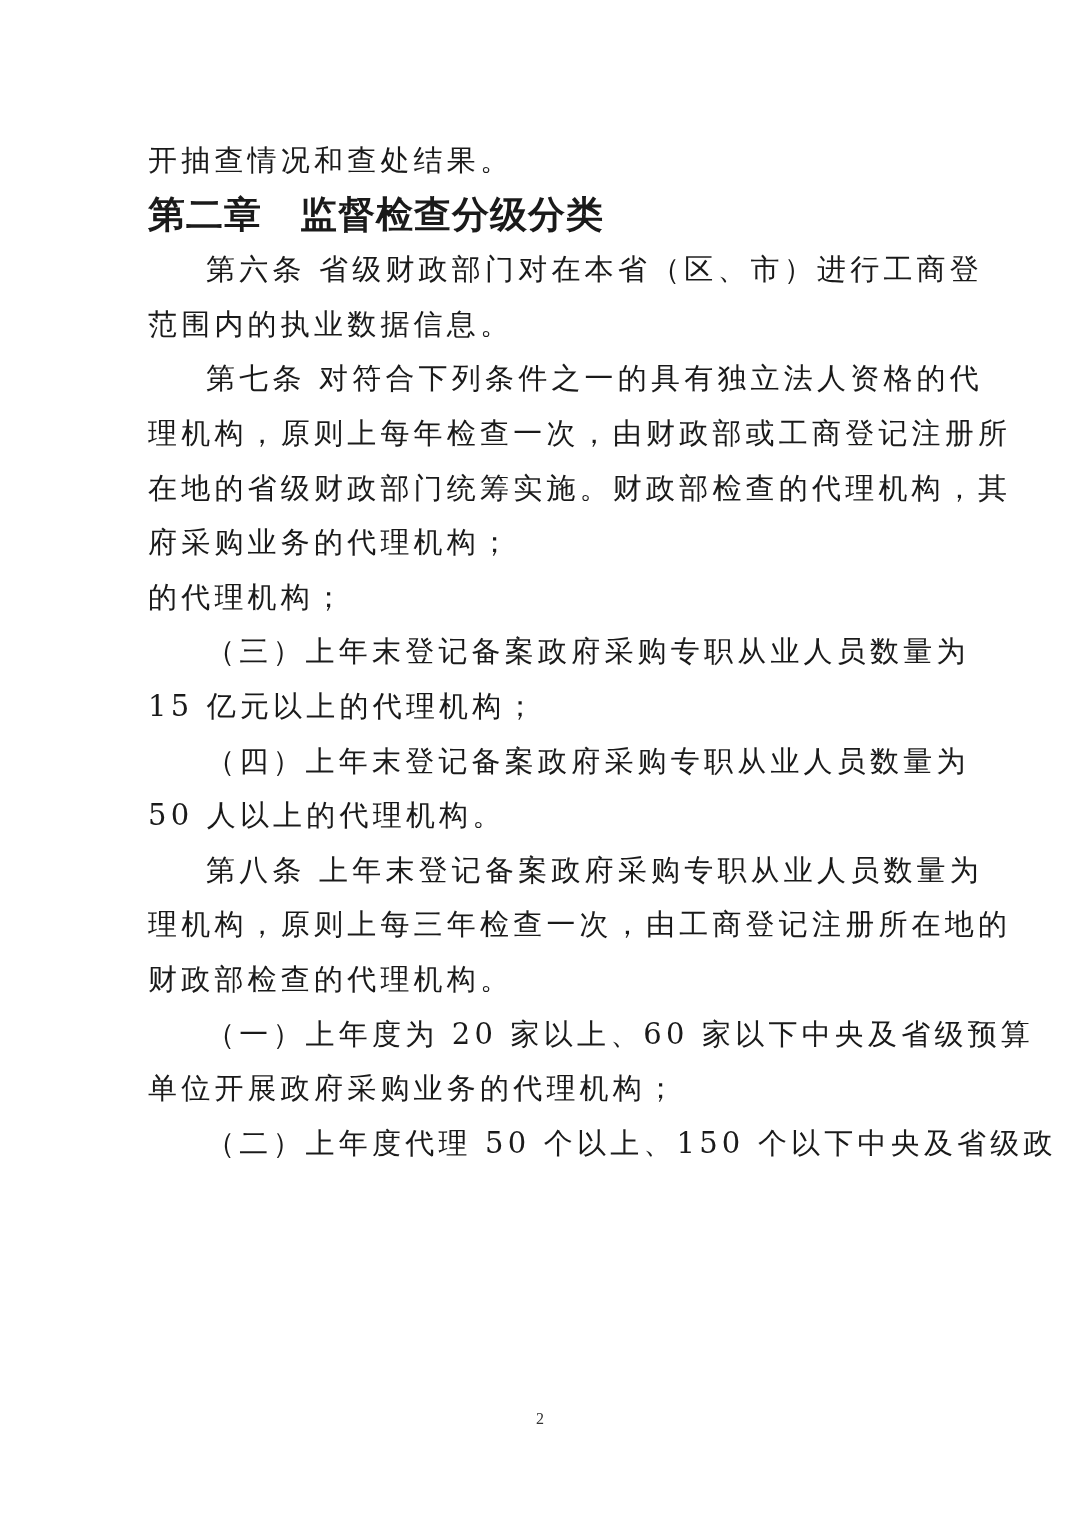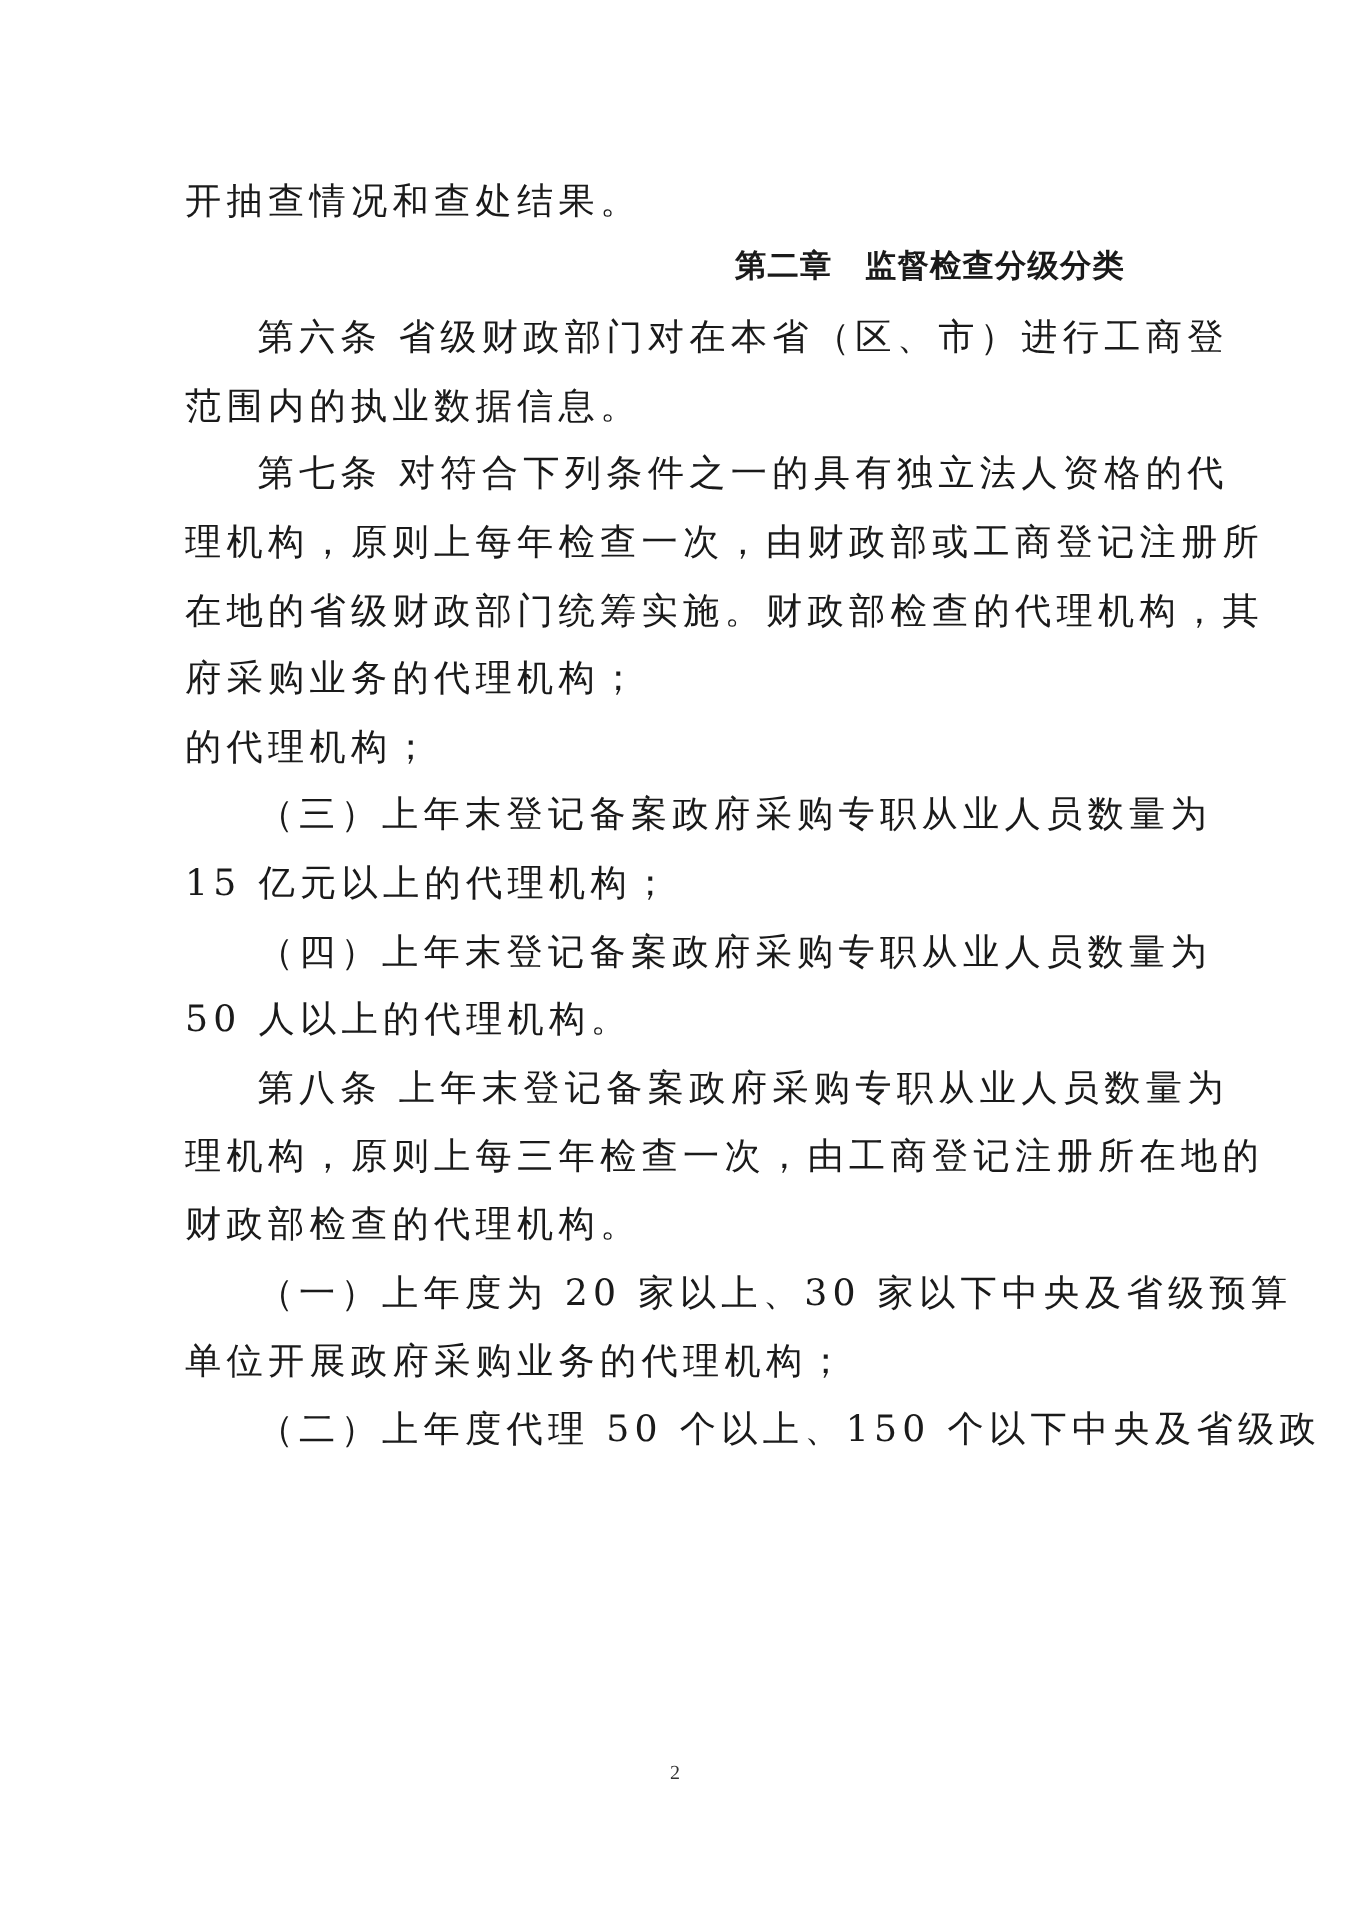--- a/index.html
+++ b/index.html
@@ -42,24 +42,24 @@
   .line.last {
     text-align-last: left;
   }
   .line.indent {
     padding-left: 58px;
   }
   .chapter-heading {
     display: block;
     height: 54.6px;
     line-height: 54.6px;
-    font-family: Liberation Mono, monospace;
+    font-family: Liberation Serif, serif;
     font-weight: bold;
-    font-size: 25px;
-    text-align: right;
+    font-size: 37px;
+    text-align: left;
     letter-spacing: 1px;
     white-space: pre;
   }
   .page-number {
     position: absolute;
     left: 0;
     width: 1080px;
     top: 1410px;
     text-align: center;
     font-family: "Liberation Serif", "DejaVu Serif", serif;
@@ -102,21 +102,21 @@
         <span class="line last">50 人以上的代理机构。</span>
       </div>
     </div>
 
     <div>
       <span class="line indent">第八条 上年末登记备案政府采购专职从业人员数量为</span>
       <span class="line">理机构，原则上每三年检查一次，由工商登记注册所在地的</span>
       <span class="line last">财政部检查的代理机构。</span>
 
       <div>
-        <span class="line indent">（一）上年度为 20 家以上、30 家以下中央及省级预算</span>
+        <span class="line indent">（一）上年度为 20 家以上、60 家以下中央及省级预算</span>
         <span class="line last">单位开展政府采购业务的代理机构；</span>
       </div>
       <div>
         <span class="line indent">（二）上年度代理 50 个以上、150 个以下中央及省级政</span>
       </div>
     </div>
 
   </div>
 
   <div class="page-number">2</div>

